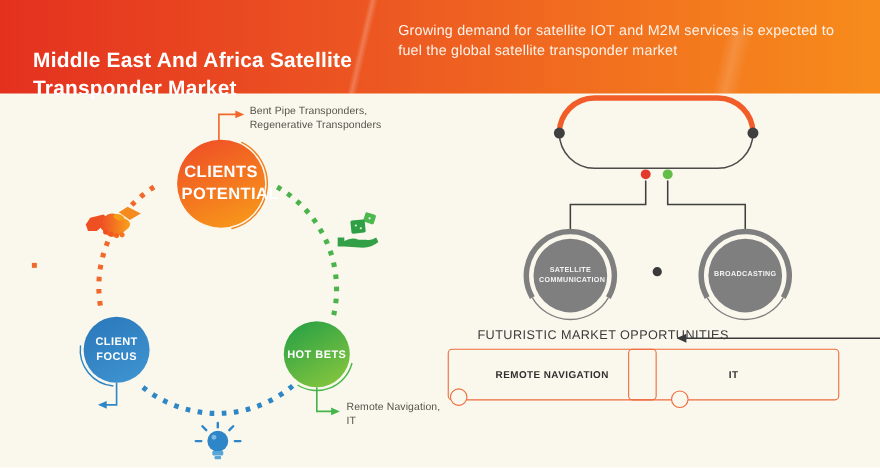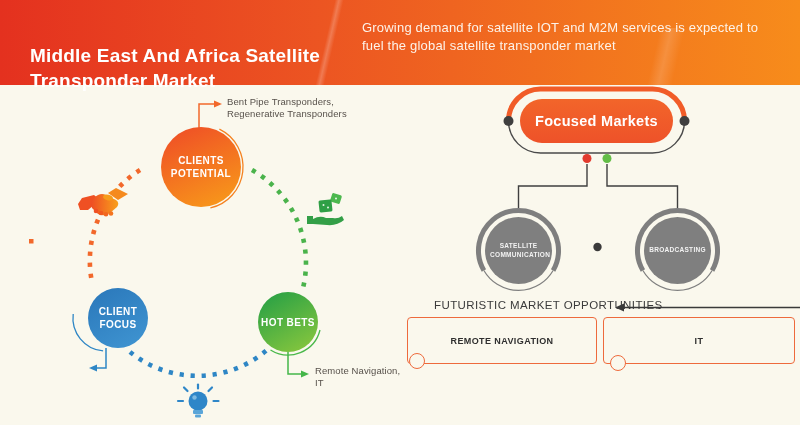--- a/index.html
+++ b/index.html
@@ -22,23 +22,23 @@
     left:30px; top:13px; width:322px;
     color:#ffffff; font-size:19px; font-weight:700; line-height:1.32; letter-spacing:.2px;margin-top:30px;
   }
   .subtitle{
     left:362px; top:19px; width:410px;
     color:#fdf3ea; font-size:13px; font-weight:400; line-height:1.42; letter-spacing:.2px;
   }
   
   .node{border-radius:50%; display:flex; align-items:center; justify-content:center;
         text-align:center; color:#fff; font-weight:700; letter-spacing:.4px;}
-  .node-orange{left:161px; top:127px; width:80px; height:80px; font-size:10px; line-height:1.35;
+  .node-orange{left:161px; top:127px; width:80px; height:80px; font-size:15px; line-height:1.35;
         background:linear-gradient(155deg,#ef4e26 5%,#f89a1a 95%);}
-  .node-blue{left:88px; top:288px; width:60px; height:60px; font-size:10px; line-height:1.3;
+  .node-blue{left:76px; top:288px; width:60px; height:60px; font-size:10px; line-height:1.3;
         background:linear-gradient(150deg,#2c7abc 10%,#3f94d1 95%);}
   .node-green{left:258px; top:292px; width:60px; height:60px; font-size:10px; line-height:1.3;
         background:linear-gradient(150deg,#27a045 5%,#8ec93d 100%);}
   .node span{width:90%;}
   
   .note{color:#57514b; font-size:9.5px; line-height:1.3; letter-spacing:.1px;}
   .note-bent{left:227px; top:96px; width:140px; text-align:left;}
   .note-sat{left:8px; top:354px; width:82px; text-align:center;}
   .note-remote{left:315px; top:365px; width:95px; text-align:left;}
   
@@ -58,21 +58,21 @@
   .gray-node span{width:85%;}
   
   .fut-head{left:407px; top:299px; width:230px; color:#3b3b3b; font-size:11.5px;
             font-weight:500; letter-spacing:.4px;margin-left:27px;}
   .opp-box{
     top:317px; height:45px; border:1.5px solid #ee6a3c; border-radius:4px;
     display:flex; align-items:center; justify-content:center;
     color:#2f2f2f; font-size:9px; font-weight:700; letter-spacing:.4px; background:transparent;
   }
   .opp-box1{left:407px; width:188px;}
-  .opp-box2{left:603px; width:190px;}
+  .opp-box2{left:571px; width:190px;}
   .corner-dot{
     width:14px; height:14px; border-radius:50%; background:#faf8ed; border:1.8px solid #ee6a3c;
   }
   .cd1{left:409px; top:353px;}
   .cd2{left:610px; top:355px;}
   svg.lines{left:0; top:0; pointer-events:none;}
 </style>
 </head>
 <body>
 
@@ -189,23 +189,20 @@
   <div class="abs node node-blue">
     <span>CLIENT FOCUS</span>
   </div>
   <div class="abs note note-bent">Bent Pipe Transponders, Regenerative Transponders</div>
 
   <div class="abs node node-green">
     <span>HOT BETS</span>
   </div>
   <div class="abs note note-remote">Remote Navigation, IT</div>
 
-  <div class="abs pill">
-    <span>Focused Markets</span>
-  </div>
 
   <div class="abs gray-node gray-left">
     <span>SATELLITE COMMUNICATION</span>
   </div>
   <div class="abs gray-node gray-right">
     <span>BROADCASTING</span>
   </div>
 
   <div class="abs fut-head">FUTURISTIC MARKET OPPORTUNITIES</div>
   <div class="abs opp-box opp-box1">

